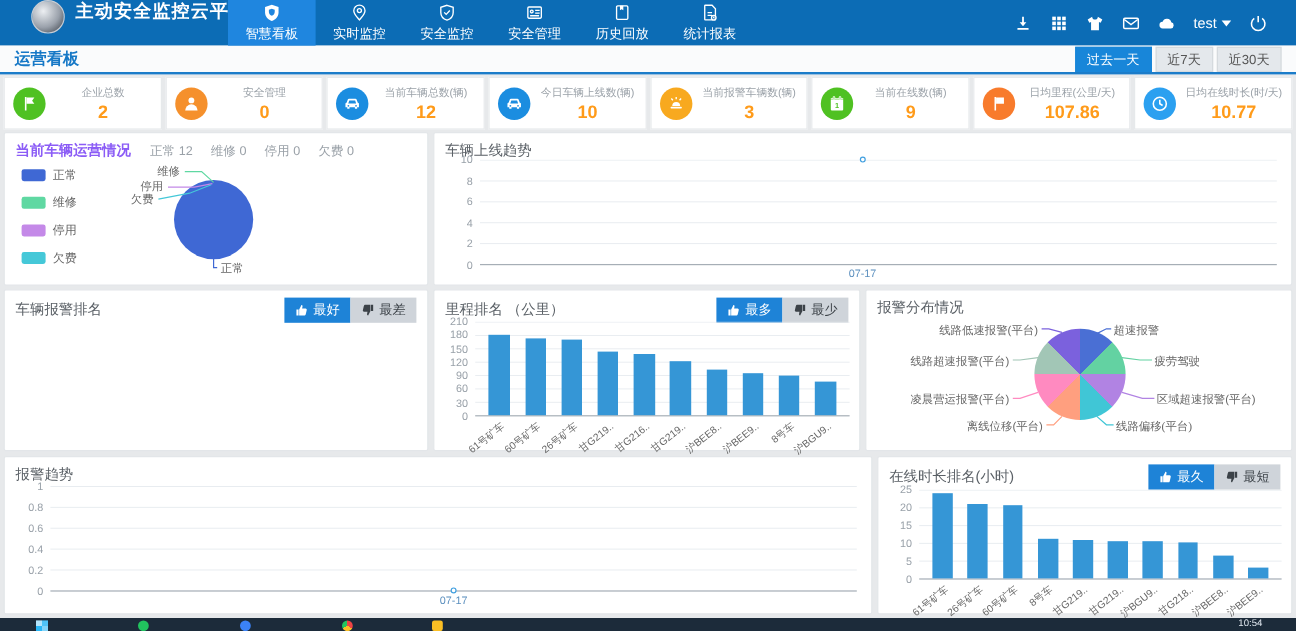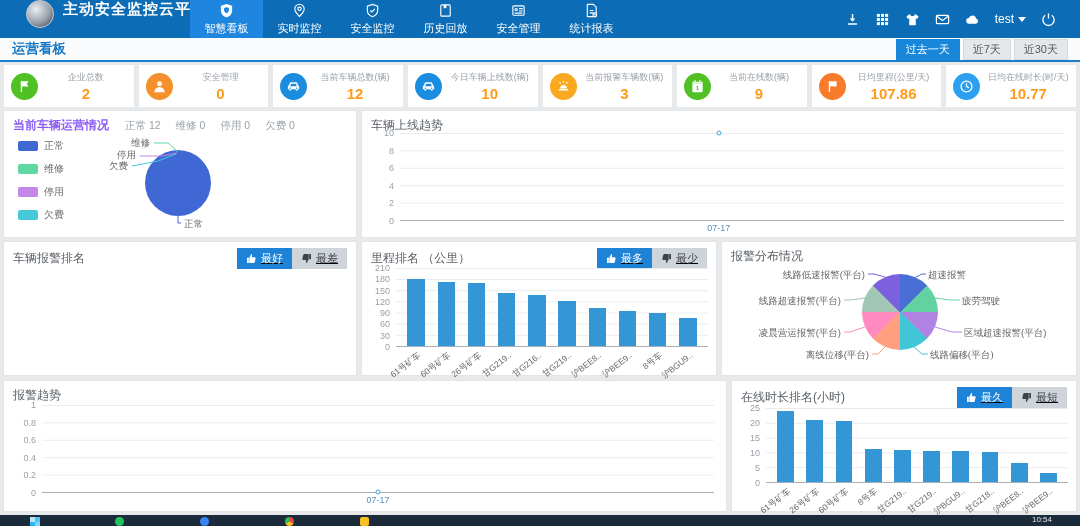--- a/index.html
+++ b/index.html
@@ -47,21 +47,21 @@
   .p-trend { flex:1; }
   .p-alarm-rank { width:354px; flex-shrink:0; }
   .p-mileage { width:356px; flex-shrink:0; }
   .p-alarm-dist { flex:1; }
   .p-alarm-trend { flex:1; }
   .p-duration { width:346px; flex-shrink:0; }
 
   .panel-header { display:flex; align-items:center; padding:6px 9px 2px; }
   .panel-title { font-size:12px; color:#5a6066; }
   .ops-stats { display:flex; gap:15px; margin-left:16px; font-size:10.5px; color:#9aa1a8; }
-  .btn-pair { margin-left:auto; display:flex;text-decoration:underline; }
+  .btn-pair { margin-left:auto; display:flex; }
   .btn { display:flex; align-items:center; gap:4px; font-size:11px; padding:3px 9px; cursor:pointer; }
   .btn svg { width:11px; height:11px; }
   .btn-good { background:#1e83d7; color:#fff; }
   .btn-bad { background:#cfd4da; color:#3c4248; }
 
   
   .chart { position:absolute; display:flex; }
   .yaxis { display:flex; flex-direction:column; justify-content:space-between; align-items:flex-end;
            padding-right:6px; font-size:9px; color:#99a1a9; width:30px; flex-shrink:0; }
   .ytick { height:0; line-height:0; }
@@ -132,32 +132,32 @@
     </div>
     <div class="nav-item">
       <svg viewBox="0 0 16 16" fill="none" stroke="#fff" stroke-width="1.2">
           <path d="M8 1.5l5.5 1.8v4.5c0 3.6-2.7 5.9-5.5 6.8-2.8-.9-5.5-3.2-5.5-6.8V3.3z"></path>
           <path d="M5.5 7.8l1.8 1.8 3.2-3.4"></path>
         </svg>
       <span>安全监控</span>
     </div>
     <div class="nav-item">
       <svg viewBox="0 0 16 16" fill="none" stroke="#fff" stroke-width="1.2">
-          <rect x="3" y="2" width="10" height="12" rx="1"></rect>
-          <path d="M6 2v4l1.5-1L9 6V2" fill="#fff" stroke="none"></path>
-        </svg>
-      <span>历史回放</span>
-    </div>
-    <div class="nav-item">
-      <svg viewBox="0 0 16 16" fill="none" stroke="#fff" stroke-width="1.2">
           <rect x="2" y="3" width="12" height="10" rx="1"></rect>
           <circle cx="5.5" cy="7" r="1.2"></circle>
           <path d="M8.5 6h4M8.5 8.5h4M4 10.8h8"></path>
         </svg>
       <span>安全管理</span>
+    </div>
+    <div class="nav-item">
+      <svg viewBox="0 0 16 16" fill="none" stroke="#fff" stroke-width="1.2">
+          <rect x="3" y="2" width="10" height="12" rx="1"></rect>
+          <path d="M6 2v4l1.5-1L9 6V2" fill="#fff" stroke="none"></path>
+        </svg>
+      <span>历史回放</span>
     </div>
     <div class="nav-item">
       <svg viewBox="0 0 16 16" fill="none" stroke="#fff" stroke-width="1.2">
           <path d="M4 1.5h6l3 3V14a.5.5 0 0 1-.5.5H4A.5.5 0 0 1 3.5 14V2a.5.5 0 0 1 .5-.5z"></path>
           <path d="M6 8h4M6 10.5h4"></path>
           <circle cx="11.5" cy="12.5" r="2" fill="#0c6cb5"></circle>
           <path d="M11.5 11.5v1l.8.5"></path>
         </svg>
       <span>统计报表</span>
     </div>

